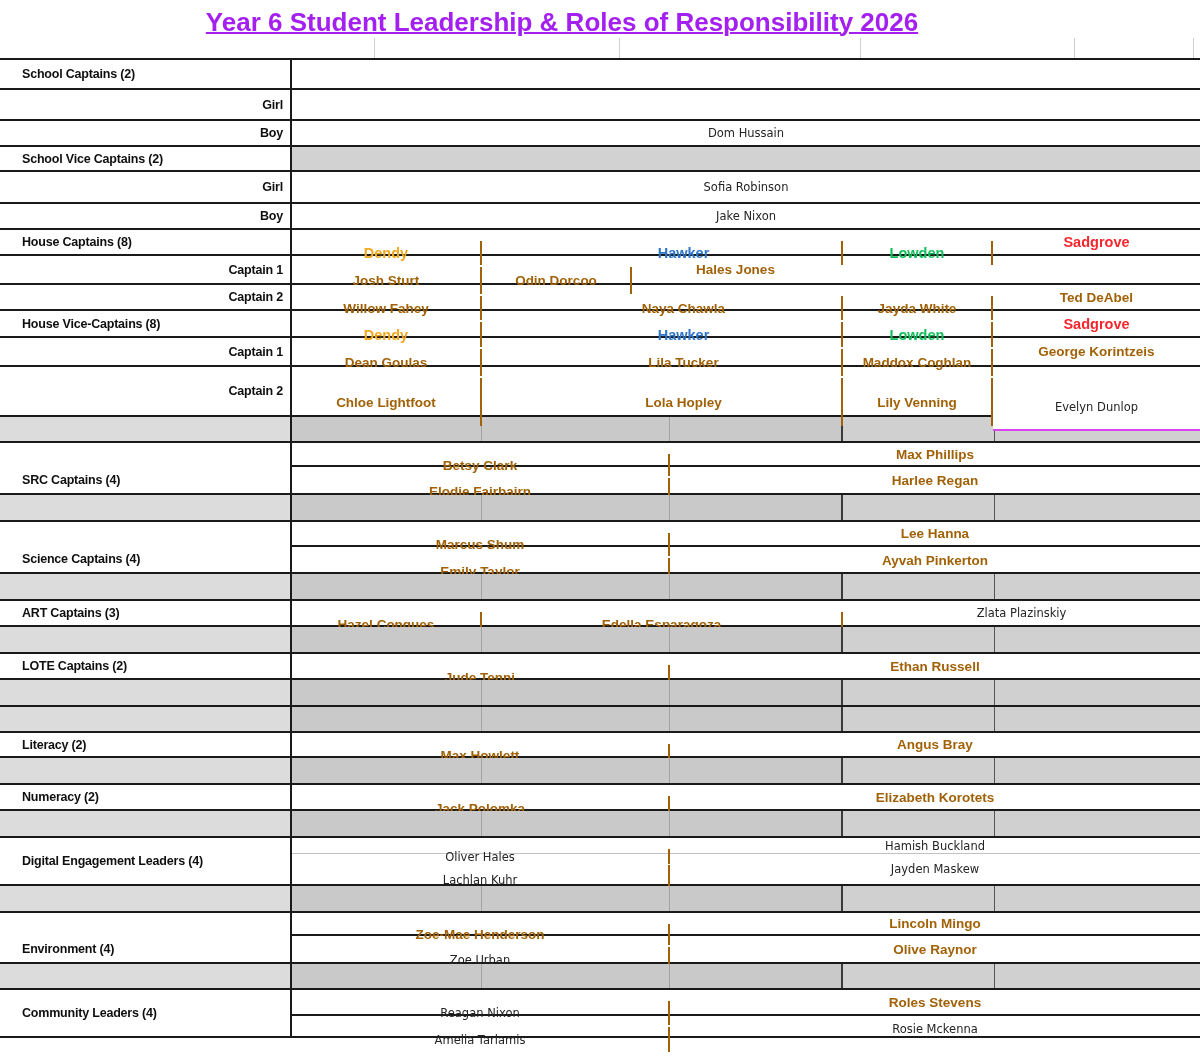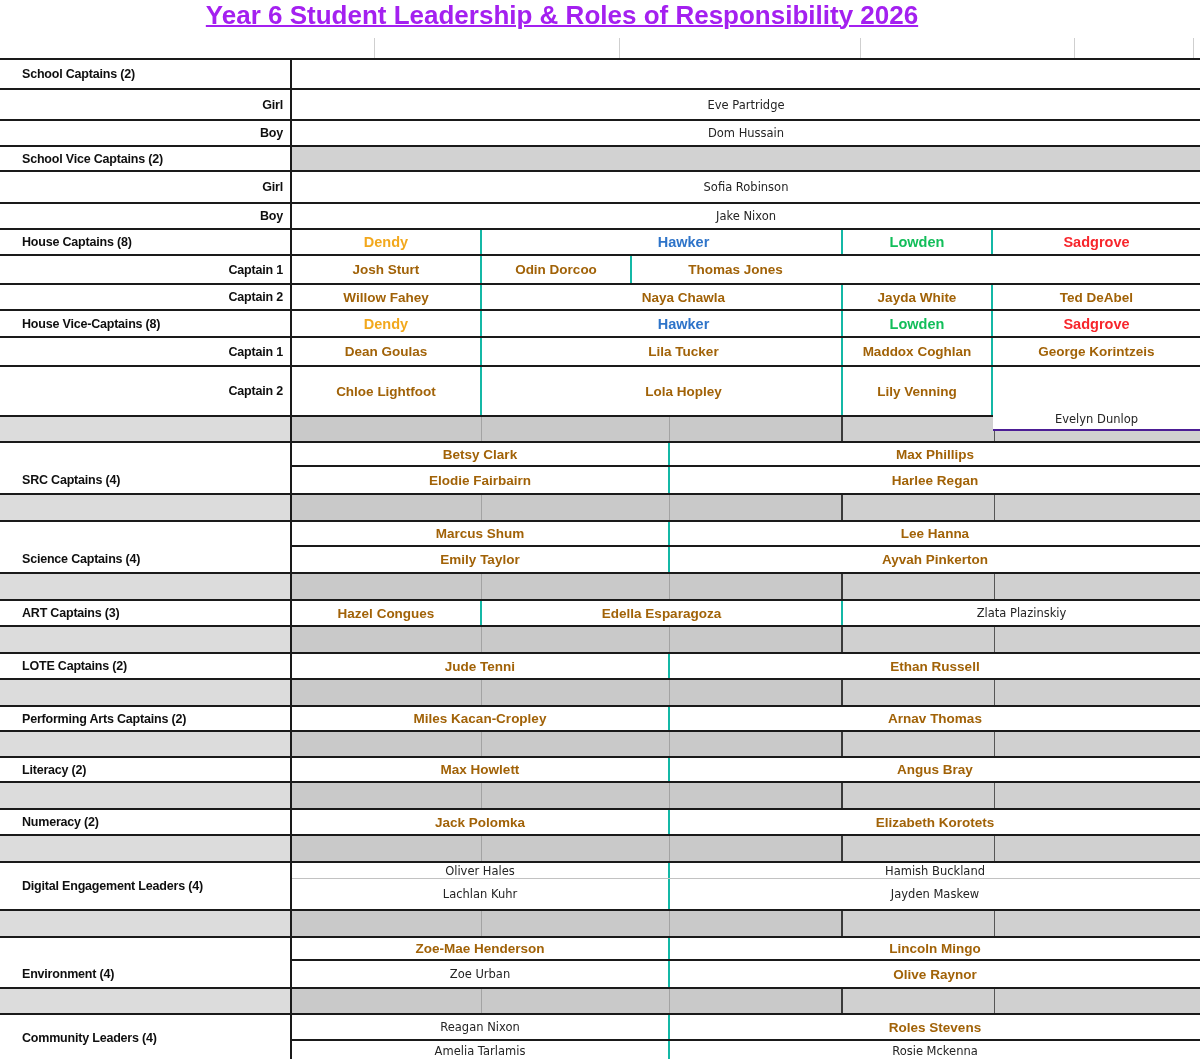--- a/index.html
+++ b/index.html
@@ -1,33 +1,33 @@
 <!DOCTYPE html>
 <html><head>
 <meta charset="utf-8">
 <style>
   * { margin:0; padding:0; box-sizing:border-box; }
   html,body { background:#ffffff; }
   .sheet {
     position:relative; width:1200px; height:1059px; overflow:hidden;
     background:#fff; font-family:"Liberation Sans", sans-serif; color:#161616;
   }
-  .title-row { height:38px; display:flex; align-items:flex-start; justify-content:center; padding-right:76px; }
+  .title-row { height:38px; display:flex; align-items:flex-end; justify-content:center; padding-right:76px; }
   .ttl { font-weight:bold; font-size:26px; text-decoration:underline; text-decoration-thickness:2px; white-space:nowrap; }
 
   .row { display:flex; width:1200px; border-bottom:2px solid #1a1a1a; position:relative; }
   .cell { display:flex; align-items:center; justify-content:center; overflow:hidden; white-space:nowrap; height:100%; }
   .lbl { width:292px; border-right:2px solid #1a1a1a; justify-content:flex-start; padding-left:22px;
          font-weight:bold; font-size:12.5px; letter-spacing:-0.2px; color:#0f0f0f; height:auto; }
   .sub { justify-content:flex-end; padding-right:7px; }
   .nm   { font-weight:bold; font-size:13.5px; color:#a16207; }
   .nm-sm { font-family:"DejaVu Sans", sans-serif; font-weight:normal; font-size:11.5px; color:#242424; }
   .house-hdr { font-weight:bold; font-size:14.5px; }
 
-  .b2 { border-right:2px solid #14b8a6; }
+  .b2 { border-right:2px solid #a16207;margin-top:11px; }
   .w1 { width:190px; } .w2 { width:361px;padding-left:44px; } .w3 { width:150px; } .w4 { width:207px; }
   .hl { width:378px; } .hr { width:530px; }
   .a1 { width:190px; } .a2 { width:361px; } .a3 { width:357px; }
   .full { width:908px; }
 
   .section { display:flex; width:1200px; border-bottom:2px solid #1a1a1a; position:relative; }
   .sec-rows { display:flex; flex-direction:column; width:908px; }
   .sec-r { display:flex; width:908px; }
   .bb2 { border-bottom:2px solid #1a1a1a; }
   .bb1 { border-bottom:1px solid #c2c2c2; }
@@ -43,22 +43,22 @@
   .gs-e { width:205px; background:#d0d0d0; }
 
   
   .bk { height:100%; border-right:1px solid #cfcfcf; }
   .bk-last { border-right:none; }
   .spacer-row { border-bottom:2px solid #1a1a1a; }
 
   
   .hvc2 { z-index:2; }
   .evelyn { width:207px; height:64px; align-self:flex-start; position:relative; z-index:3;
-            background:#fff; border-bottom:2px solid #4c1d95;
-            align-items:flex-end; padding-bottom:3px; }
+            background:#fff; border-bottom:2px solid #d946ef;
+            align-items:flex-end; padding-bottom:15px; }
   .gray-right { background:#d2d2d2; }
 </style>
 </head>
 <body>
 
 <div class="sheet">
 
   <div class="title-row">
     <span class="ttl" style="color: rgb(164, 32, 240);">Year 6 Student Leadership &amp; Roles of Responsibility 2026</span>
   </div>
@@ -71,21 +71,20 @@
     <div class="bk" style="width:119px"></div>
     <div class="bk bk-last" style="width:6px"></div>
   </div>
 
   <div class="row" style="height:30px">
     <div class="cell lbl">School Captains (2)</div>
     <div class="cell full"></div>
   </div>
   <div class="row" style="height:31px">
     <div class="cell lbl sub">Girl</div>
-    <div class="cell full nm-sm">Eve Partridge</div>
   </div>
   <div class="row" style="height:26px">
     <div class="cell lbl sub">Boy</div>
     <div class="cell full nm-sm">Dom Hussain</div>
   </div>
 
   <div class="row" style="height:25px">
     <div class="cell lbl">School Vice Captains (2)</div>
     <div class="cell full gray-right"></div>
   </div>
@@ -102,21 +101,21 @@
     <div class="cell lbl">House Captains (8)</div>
     <div class="cell w1 b2 house-hdr" style="color: rgb(242, 168, 29);">Dendy</div>
     <div class="cell w2 b2 house-hdr" style="color: rgb(46, 116, 201);">Hawker</div>
     <div class="cell w3 b2 house-hdr" style="color: rgb(18, 190, 90);">Lowden</div>
     <div class="cell w4 house-hdr" style="color: rgb(247, 38, 44);">Sadgrove</div>
   </div>
   <div class="row" style="height:29px">
     <div class="cell lbl sub">Captain 1</div>
     <div class="cell w1 b2 nm">Josh Sturt</div>
     <div class="cell w3 b2 nm">Odin Dorcoo</div>
-    <div class="cell w4 nm">Thomas Jones</div>
+    <div class="cell w4 nm">Hales Jones</div>
   </div>
   <div class="row" style="height:26px">
     <div class="cell lbl sub">Captain 2</div>
     <div class="cell w1 b2 nm">Willow Fahey</div>
     <div class="cell w2 b2 nm">Naya Chawla</div>
     <div class="cell w3 b2 nm">Jayda White</div>
     <div class="cell w4 nm">Ted DeAbel</div>
   </div>
 
   <div class="row" style="height:27px">
@@ -220,25 +219,20 @@
 
   <div class="row" style="height:27px">
     <div class="gs gs-l"></div>
       <div class="gs gs-a"></div>
       <div class="gs gs-b"></div>
       <div class="gs gs-c"></div>
       <div class="gs gs-d"></div>
       <div class="gs gs-e"></div>
   </div>
 
-  <div class="row" style="height:25px">
-    <div class="cell lbl">Performing Arts Captains (2)</div>
-    <div class="cell hl b2 nm">Miles Kacan-Cropley</div>
-    <div class="cell hr nm">Arnav Thomas</div>
-  </div>
 
   <div class="row" style="height:26px">
     <div class="gs gs-l"></div>
       <div class="gs gs-a"></div>
       <div class="gs gs-b"></div>
       <div class="gs gs-c"></div>
       <div class="gs gs-d"></div>
       <div class="gs gs-e"></div>
   </div>
 

